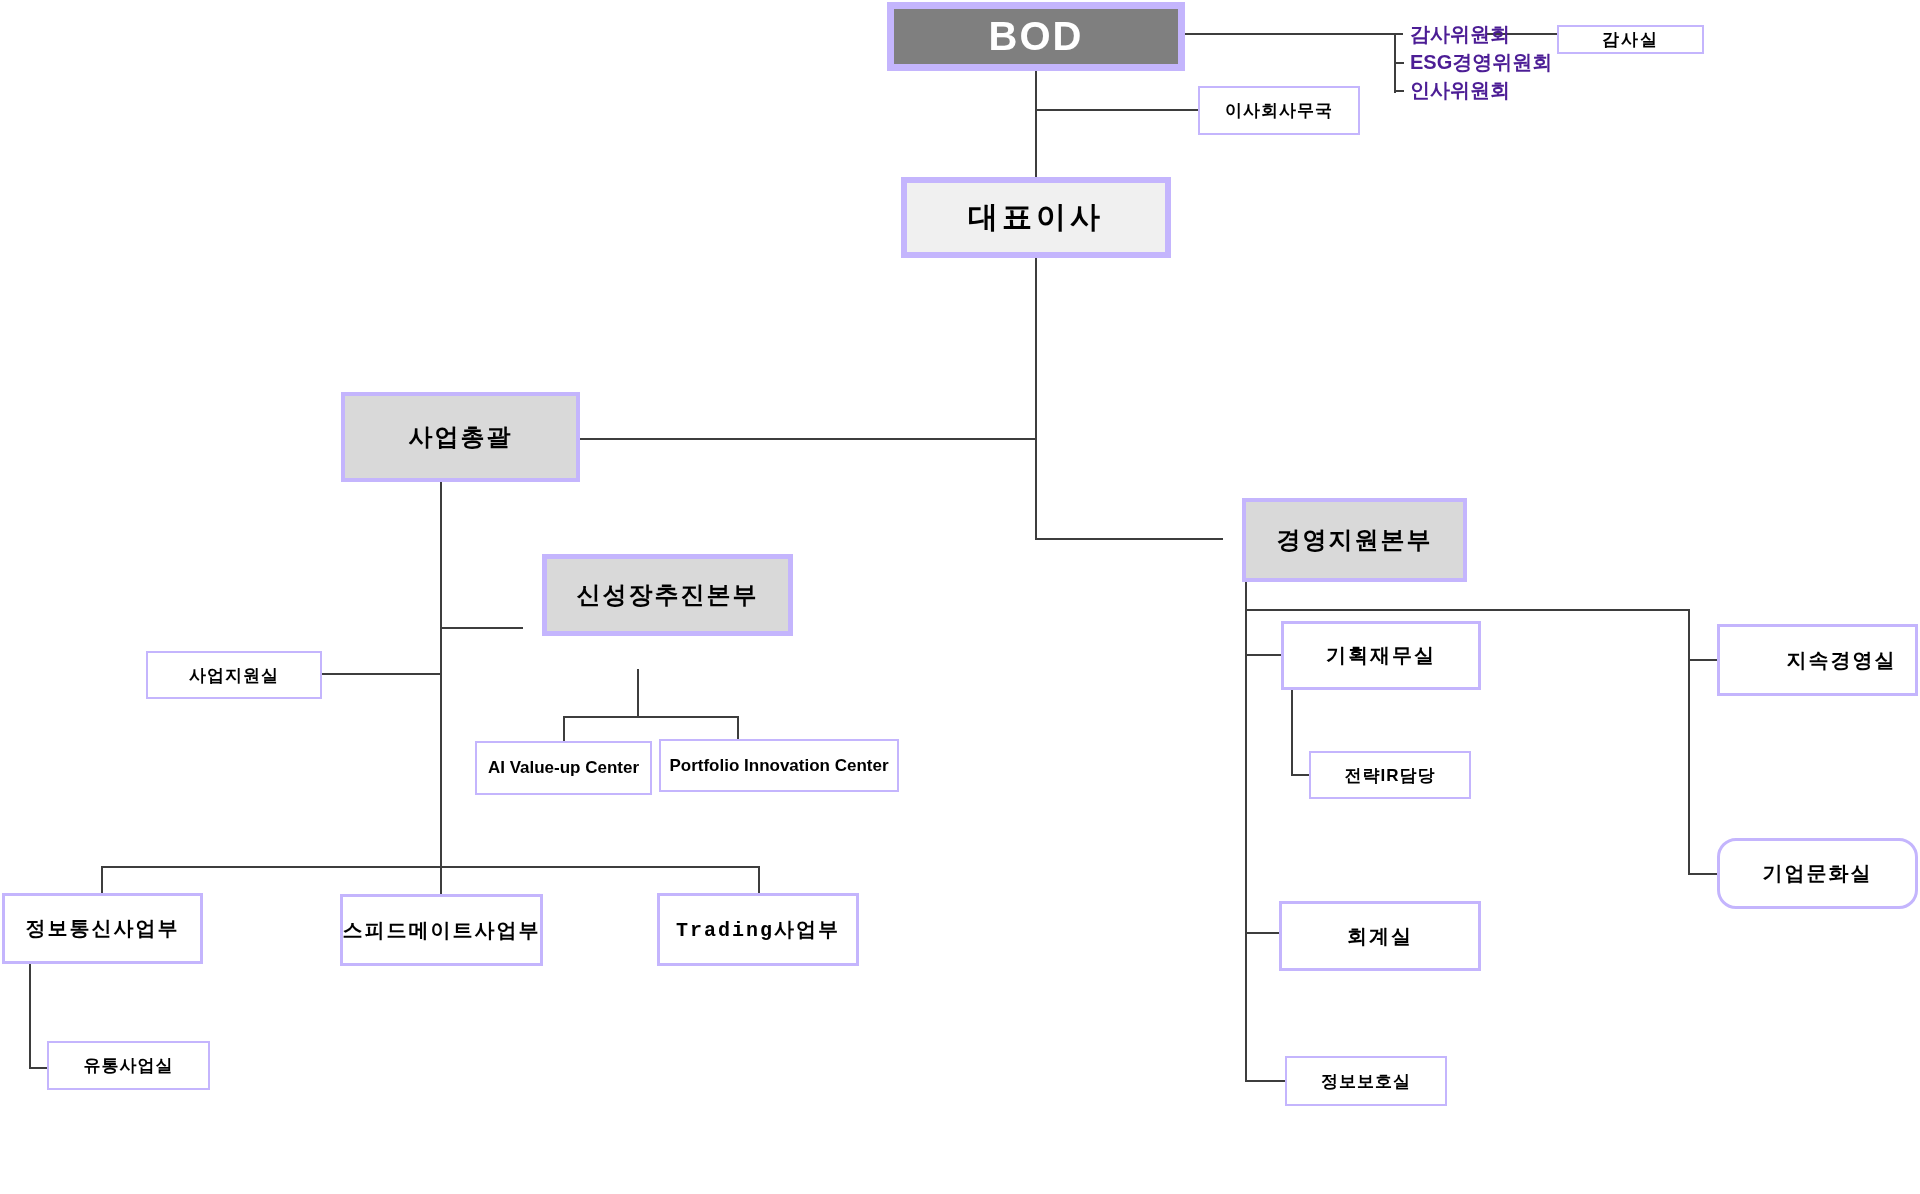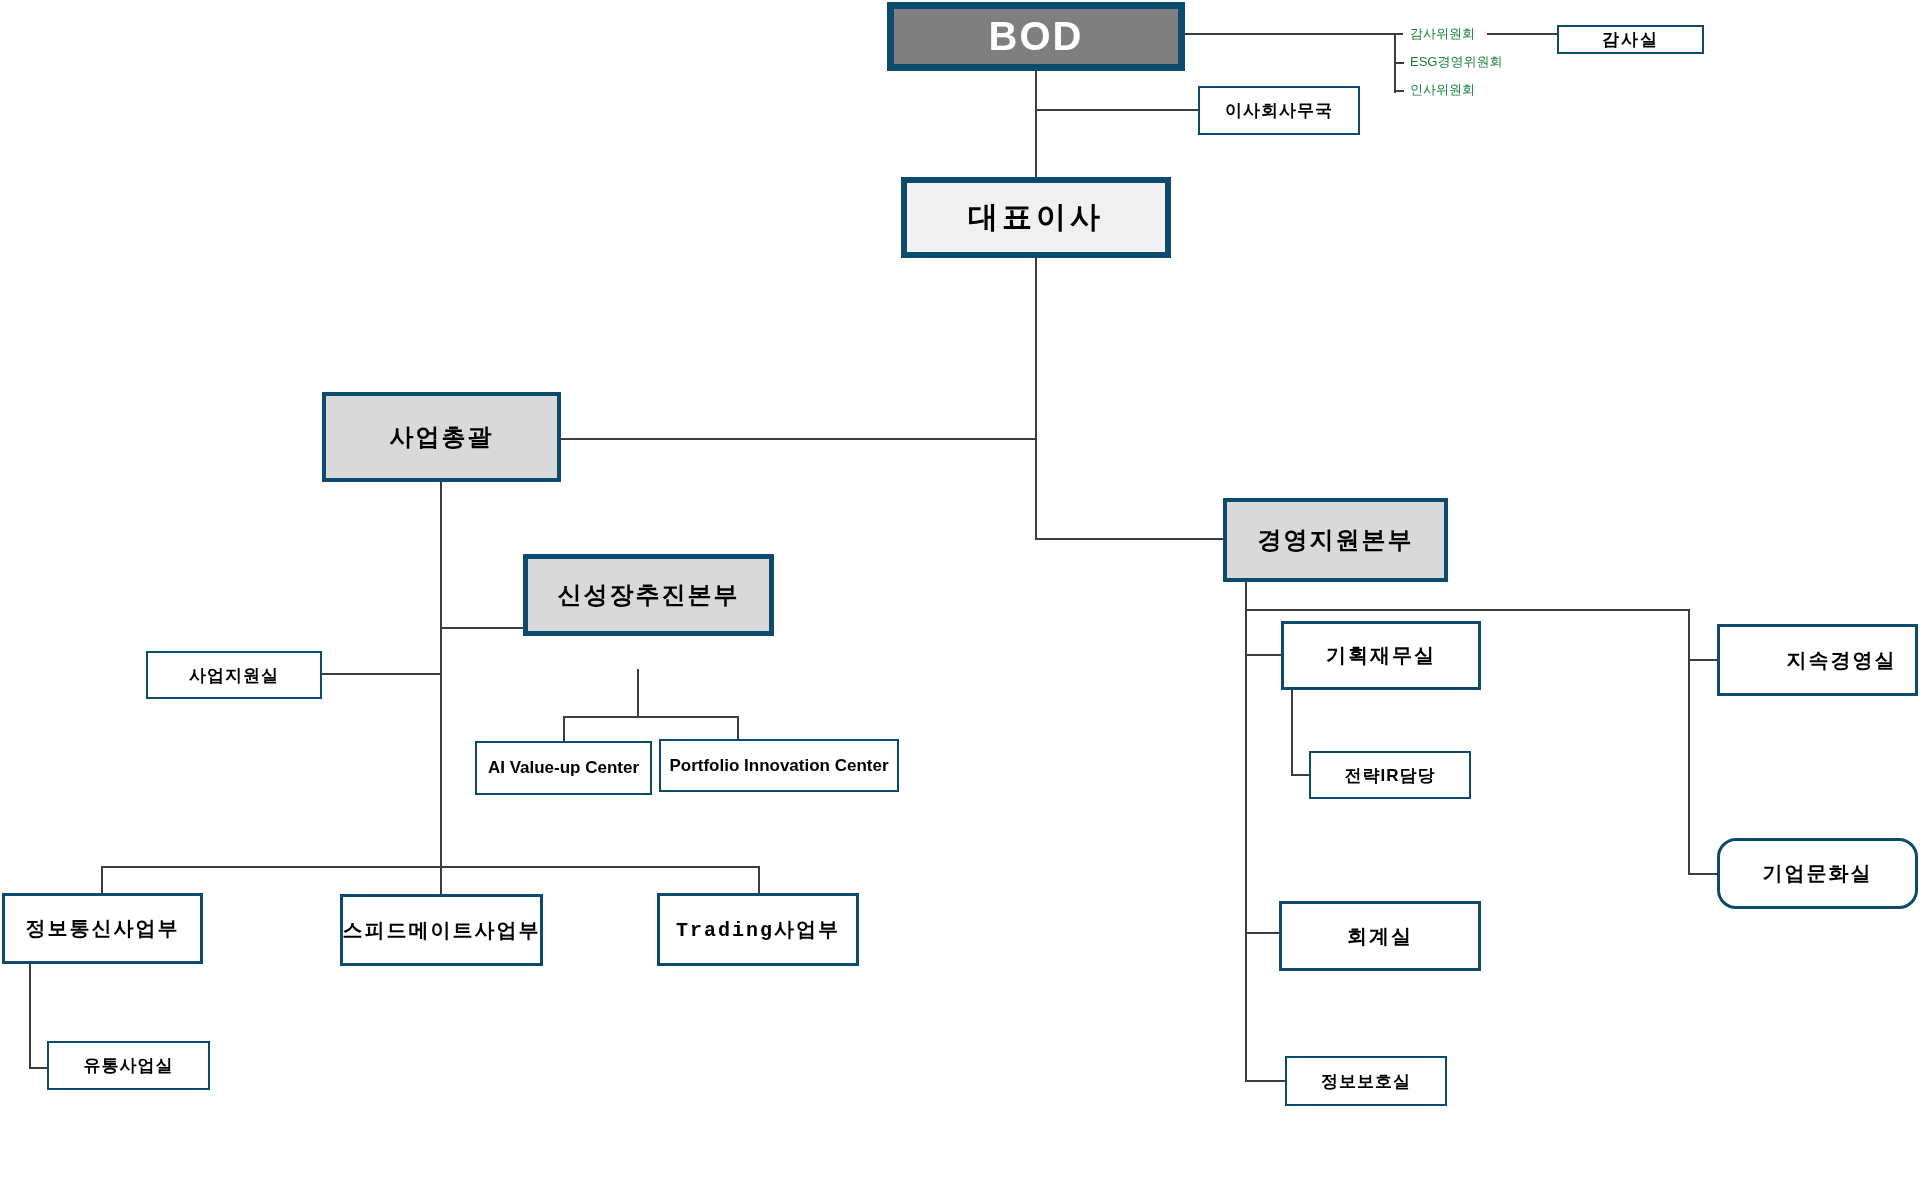--- a/index.html
+++ b/index.html
@@ -12,54 +12,54 @@
     position: relative;
     width: 1920px;
     height: 1194px;
     background: #ffffff;
     overflow: hidden;
   }
   .node {
     position: absolute;
     box-sizing: border-box;
     background: #ffffff;
-    border: 2px solid #0c4a6e;
+    border: 2px solid #c4b5fd;
     display: flex;
     align-items: center;
     justify-content: center;
     text-align: center;
     font-weight: bold;
     color: #000000;
     letter-spacing: 1px;
     white-space: nowrap;
   }
   .node.fill-dark   { background: #7f7f7f; color: #ffffff; }
   .node.fill-light  { background: #f0f0f0; }
   .node.fill-gray   { background: #d9d9d9; }
   .b7 { border-width: 7px; }
   .b6 { border-width: 6px; }
   .b5 { border-width: 5px; }
   .b4 { border-width: 4px; }
   .b3 { border-width: 3px; }
   .b2 { border-width: 2px; }
   .f40 { font-size: 40px; letter-spacing: 2px; }
   .f30 { font-size: 30px; letter-spacing: 4px; }
-  .f24 { font-size: 24px; letter-spacing: 2px; }
+  .f24 { font-size: 24px; letter-spacing: 2px; margin-left: 19px; }
   .f20 { font-size: 20px; letter-spacing: 2px; }
   .f17 { font-size: 17px; }
   .f14 { font-size: 17px; letter-spacing: 2px; }
   .line {
     position: absolute;
     background: #3d3d3d;
   }
   .txt-label {
     position: absolute;
-    font-weight: normal;
-    font-size: 13px;
-    color: #15803d;
+    font-weight: bold;
+    font-size: 20px;
+    color: #4c1d95;
     white-space: nowrap;
     line-height: 20px;
   }
 </style>
 </head>
 <body>
 
 <div class="canvas">
 
   <div class="line" style="left:1185px; top:33px; width:218px; height:2px;"></div>

